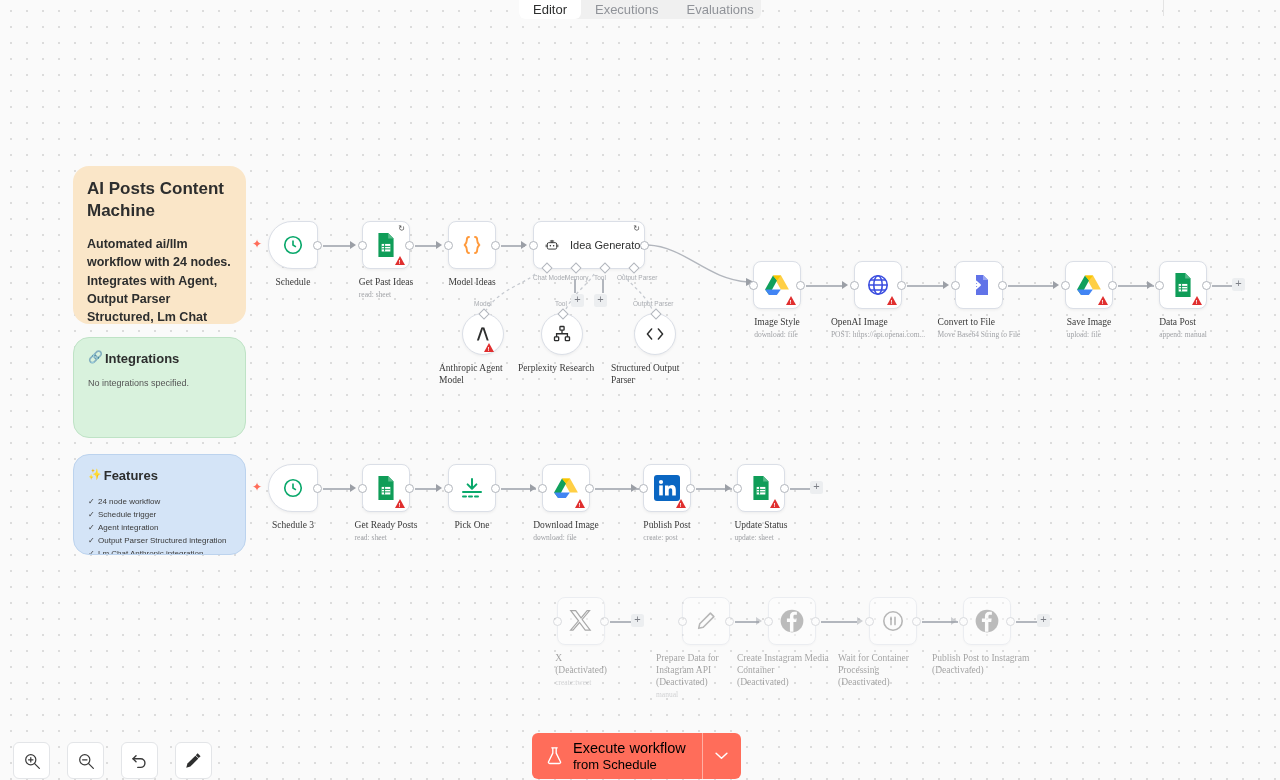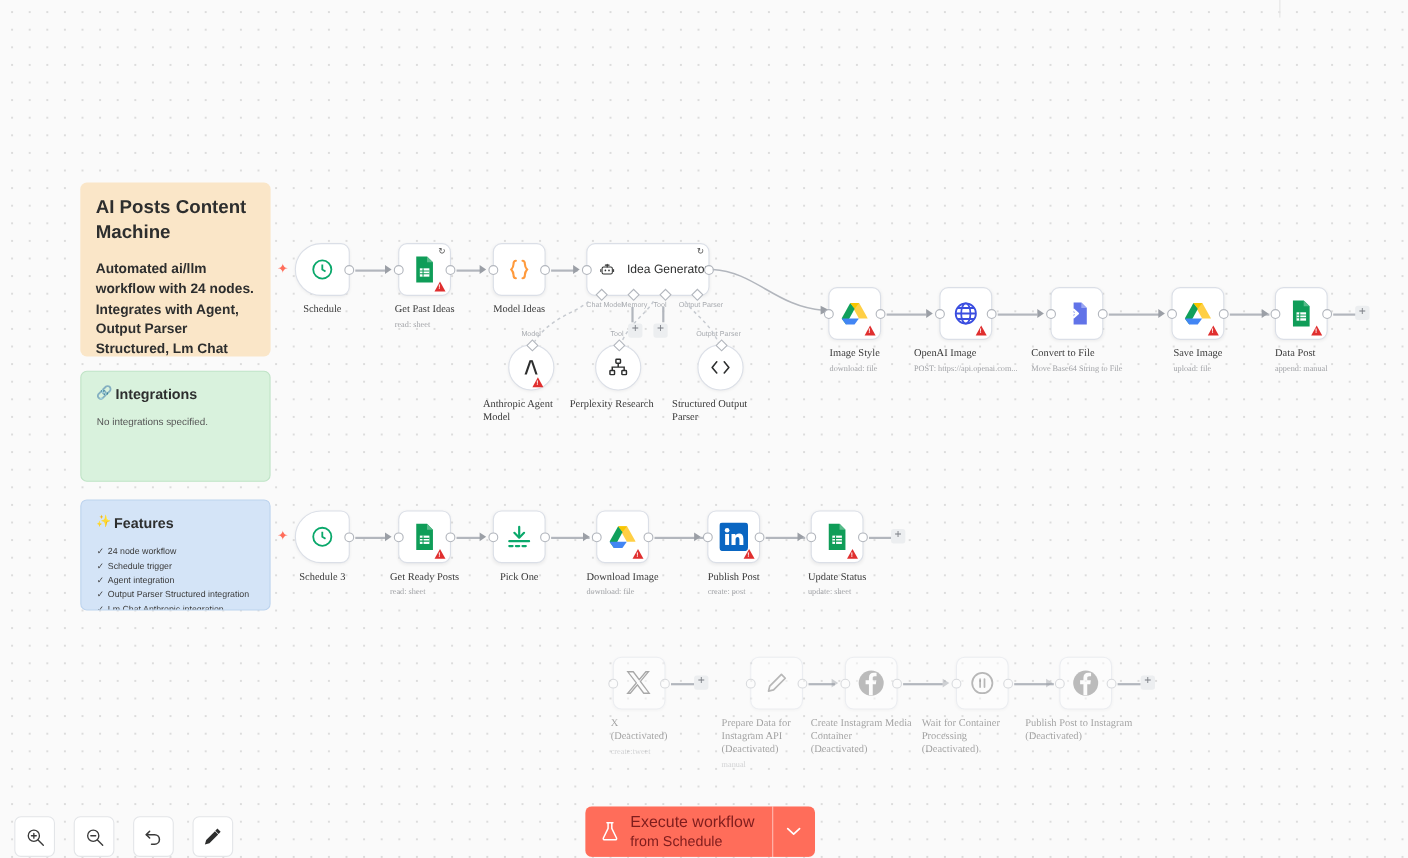--- a/index.html
+++ b/index.html
@@ -44,21 +44,21 @@
   }
   #topline {
     position: absolute; top: 0; left: 1163px;
     width: 1px; height: 16px;
     background: #e4e4e4; z-index: 30;
   }
 
   
   .sticky {
     position: absolute;
-    border-radius: 6px;
+    border-radius: 16px;
     padding: 12px 14px;
     overflow: hidden;
   }
   .sticky-title {
     font-size: 17px; font-weight: bold; color: #2d2e2e;
     line-height: 1.32;
     display: flex; align-items: flex-start; gap: 2px;
   }
   .sticky-body {
     margin-top: 12px;
@@ -206,40 +206,45 @@
     border-radius: 6px;
     display: flex; align-items: center; justify-content: center;
     cursor: pointer;
   }
   #execbar {
     position: absolute; left: 532px; bottom: 1px;
     display: flex; z-index: 45;
     border-radius: 6px; overflow: hidden;
   }
   #exec-main {
-    background: #ff6d5a; color: #7f1d1d;
+    background: #ff6d5a; color: #000000;
     display: flex; align-items: center; gap: 10px;
     padding: 7px 16px 7px 14px; cursor: pointer;
   }
   #exec-text { line-height: 1.18; }
   #exec-t1 { font-size: 14.5px; }
   #exec-t2 { font-size: 13px; }
   #exec-caret {
     background: #ff6d5a; color: #fff;
     width: 39px;
     display: flex; align-items: center; justify-content: center;
     border-left: 1px solid rgba(255,255,255,.45);
     cursor: pointer; font-size: 13px;
   }
 </style>
 </head>
 <body>
 
 <div id="canvas">
 
+  <div id="tabbar">
+    <div class="tab active">Editor</div>
+    <div class="tab">Executions</div>
+    <div class="tab">Evaluations</div>
+  </div>
   <div id="topline"></div>
 
   <div class="sticky" id="note-main">
     <div class="sticky-title">AI Posts Content Machine</div>
     <div class="sticky-body">Automated ai/llm workflow with 24 nodes. Integrates with Agent, Output Parser Structured, Lm Chat Anthropic and more.</div>
   </div>
 
   <div class="sticky" id="note-integr">
     <div class="sticky-title">
       <span style="font-size:12px;">🔗</span>

